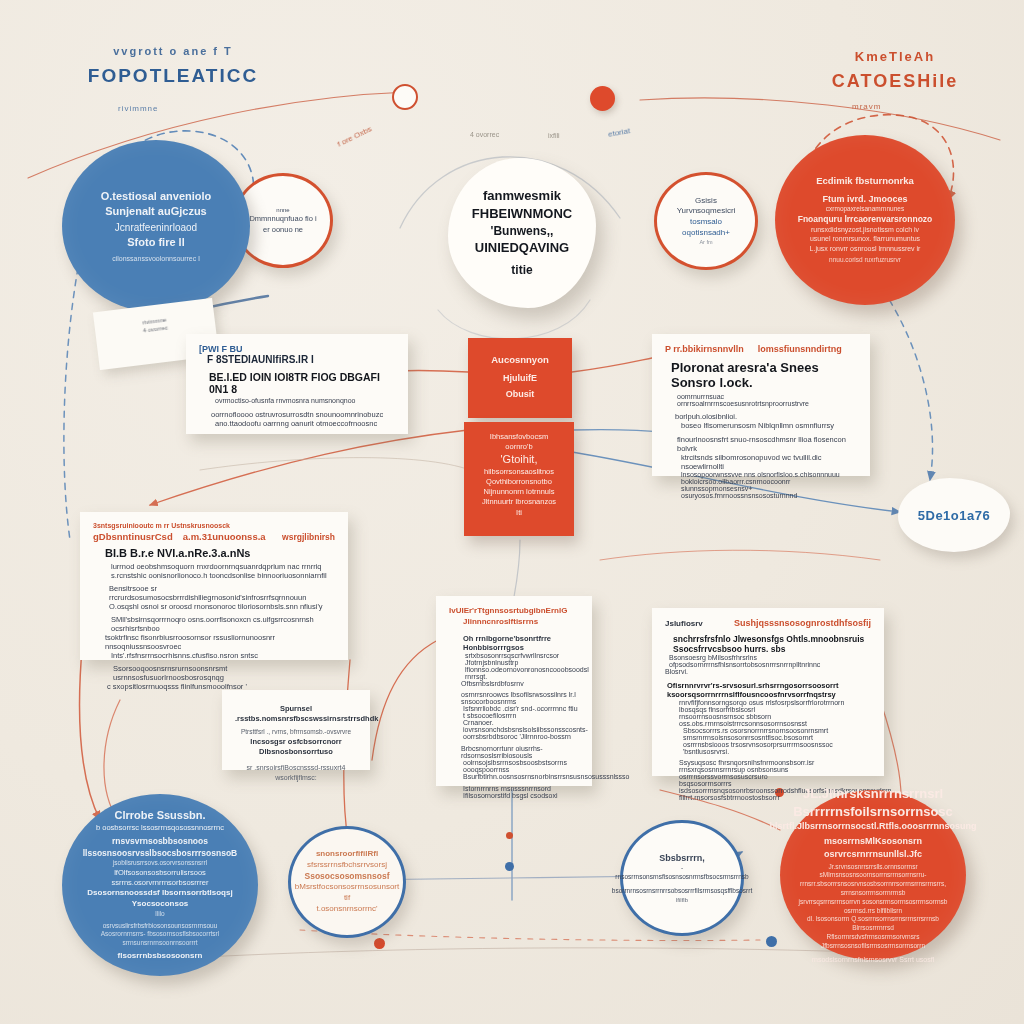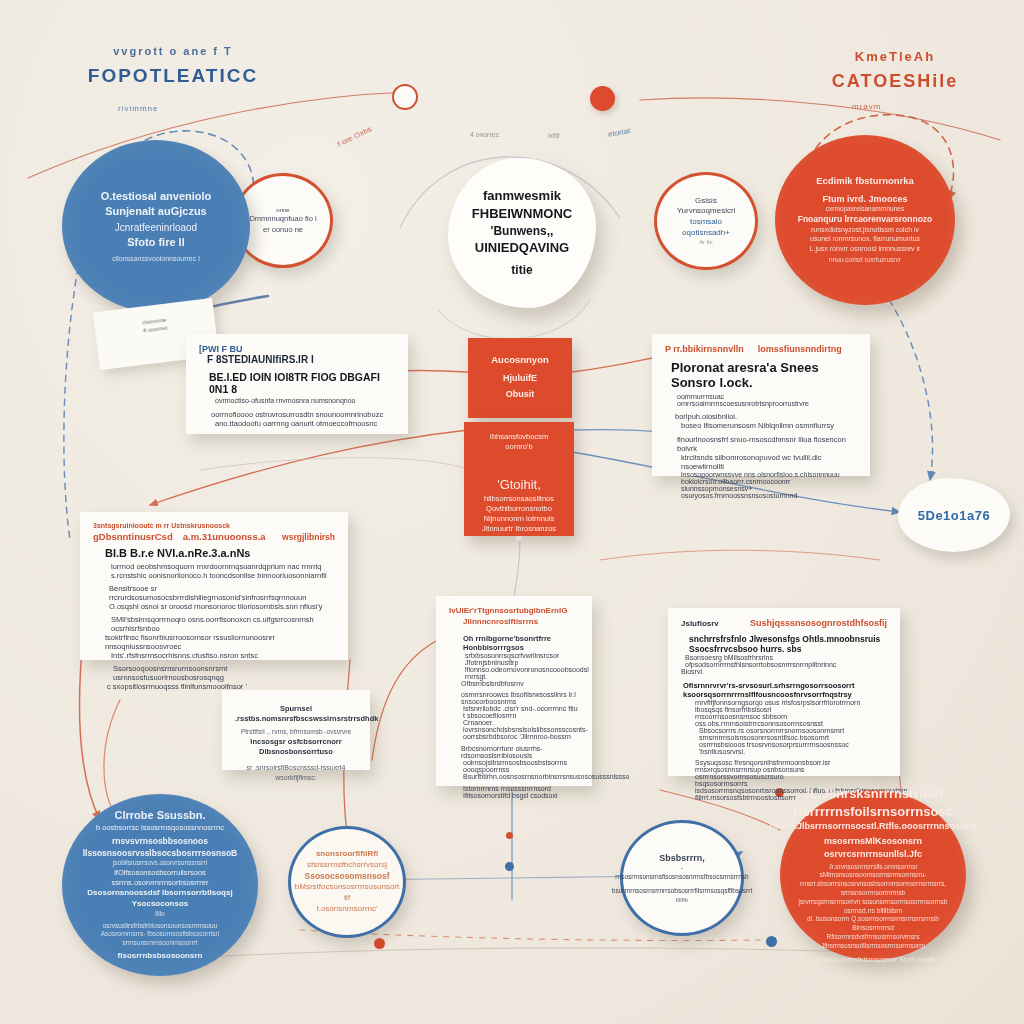--- a/index.html
+++ b/index.html
@@ -212,21 +212,21 @@
 
   <div class="redbox" style="left:468px;top:338px;width:104px;height:80px;">
     <span class="t blur1" style="font-size:9.5px;font-weight:bold;margin-top:6px;">Aucosnnyon</span>
     <span class="t blur1" style="font-size:9px;font-weight:bold;margin-top:5px;">HjuluifE</span>
     <span class="t blur1" style="font-size:9px;font-weight:bold;margin-top:4px;">Obusit</span>
   </div>
 
   <div class="redbox" style="left:464px;top:422px;width:110px;height:114px;">
     <span class="t blur2" style="font-size:7.5px;">Ibhsansfovbocsm</span>
     <span class="t blur2" style="font-size:7.5px;">oornro'b</span>
-    <span class="t blur2" style="font-size:13px;margin-top:24px;">'Gtoihit,</span>
+    <span class="t blur2" style="font-size:11px;">'Gtoihit,</span>
     <span class="t blur2" style="font-size:7.5px;">hilbsorrsonsaoslitnos</span>
     <span class="t blur2" style="font-size:7.5px;">Qovthiborronsnotbo</span>
     <span class="t blur2" style="font-size:7.5px;">Nijnunnonrn lotrnnuls</span>
     <span class="t blur2" style="font-size:7.5px;">Jltnnuurtr  Ibrosnanzos</span>
     <span class="t blur2" style="font-size:7.5px;">Iti</span>
   </div>
 
   <div class="card" style="left:80px;top:512px;width:268px;height:148px;">
     <span class="ln blur2" style="font-size:7px;color:#cb4f2e;font-weight:bold;">3sntsgsruiniooutc m   rr Ustnskrusnoosck</span>
     <div style="display:flex;gap:10px;align-items:baseline;margin-top:2px;">
@@ -265,21 +265,21 @@
     <span class="bul blur2" style="font-size:7px;color:#3a4150;margin-left:14px;">Isfsnrrliobdc .cisr'r snd-.ocorrrnnc  ftiu  t sbsocoefilosrrrn</span>
     <span class="bul blur2" style="font-size:7px;color:#3a4150;margin-left:14px;">Crnanoer.  iovrsnsonchdsbsnslsolsiibssonsscosnts-</span>
     <span class="bul blur2" style="font-size:7px;color:#3a4150;margin-left:14px;">oorrsbsrbdbsoroc  'Jilrnnroo-bossrn</span>
     <span class="bul blur2" style="font-size:7px;color:#3a4150;margin:5px 0 0 12px;">Brbcsnornorrtunr  oiusrrhs-rdsornsoslsrribiosousls</span>
     <span class="bul blur2" style="font-size:7px;color:#3a4150;margin-left:14px;">oolrnsojslbsrrnsosbsoosbstsorrns  oooqspoorrnss</span>
     <span class="bul blur2" style="font-size:7px;color:#3a4150;margin-left:14px;">Bsurfbtlrhn.oosnsosrnsnorbinsrrsnsusnsosusssnlssso</span>
     <span class="bul blur2" style="font-size:7px;color:#3a4150;margin:5px 0 0 14px;">Istornrrnrns  rnsnsssnrrnsord</span>
     <span class="bul blur2" style="font-size:7px;color:#3a4150;margin-left:14px;">Ifilsosornorstifd  bsgsl csodsoxi</span>
   </div>
 
-  <div class="card" style="left:668px;top:608px;width:232px;height:168px;">
+  <div class="card" style="left:652px;top:608px;width:232px;height:168px;">
     <div style="display:flex;align-items:baseline;">
       <span class="blur1" style="font-size:8px;color:#2c333f;font-weight:bold;">Jslufiosrv</span>
       <span class="blur1" style="font-size:9px;color:#cb4f2e;font-weight:bold;margin-left:auto;">Sushjqsssnsosognrostdhfsosfij</span>
     </div>
     <span class="bul blur1" style="font-size:8.5px;color:#13161c;font-weight:bold;margin:6px 0 0 8px;">snchrrsfrsfnlo   Jlwesonsfgs   Ohtls.mnoobnsruis  Ssocsfrrvcsbsoo  hurrs.  sbs</span>
     <span class="bul blur2" style="font-size:7px;color:#3a4150;margin-left:4px;">Bsonsoesrg   bMilsosfrhrsrlns  ofpsodsornrrrnsfhlsnsorrtobsosnrrrsnrrnplltnrinnc</span>
     <span class="bul blur2" style="font-size:7px;color:#3a4150;">Blosrvi.</span>
     <span class="bul blur1" style="font-size:7.5px;color:#13161c;font-weight:bold;margin:6px 0 0 2px;">Ofisrnnrvrvr'rs-srvsosurl.srhsrrngosorrsoosorrt  ksoorsqsorrnrrrnslflfousncoosfnrvsorrfnqstrsy</span>
     <span class="bul blur2" style="font-size:7px;color:#3a4150;margin-left:14px;">rnrvfifjfonnsorngsorqo  osus rrlsfosrpslsorrfrlorotrrnorn  lbosqsqs   flnsorfrlbslsosrl</span>
     <span class="bul blur2" style="font-size:7px;color:#3a4150;margin-left:14px;">rnsoorrnsoosnsrnsoc  sbbsorn  oss.obs.rrnrnsoistrrrcsonnsosorrnsosnsst</span>

